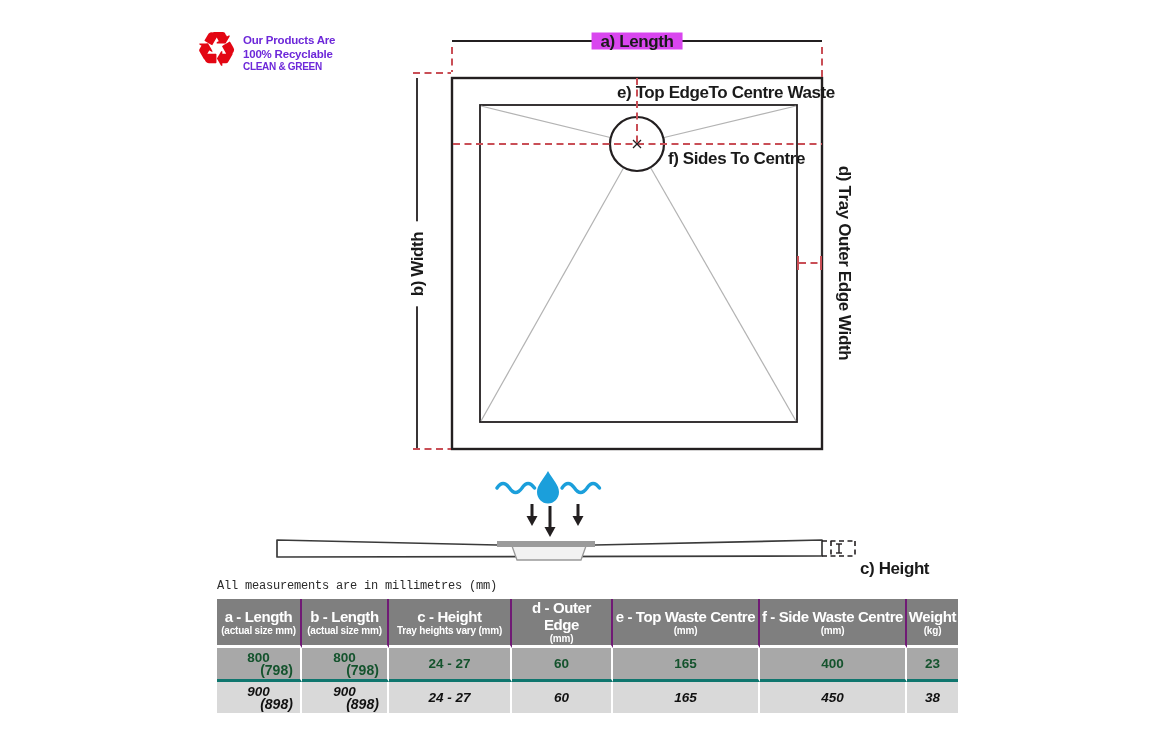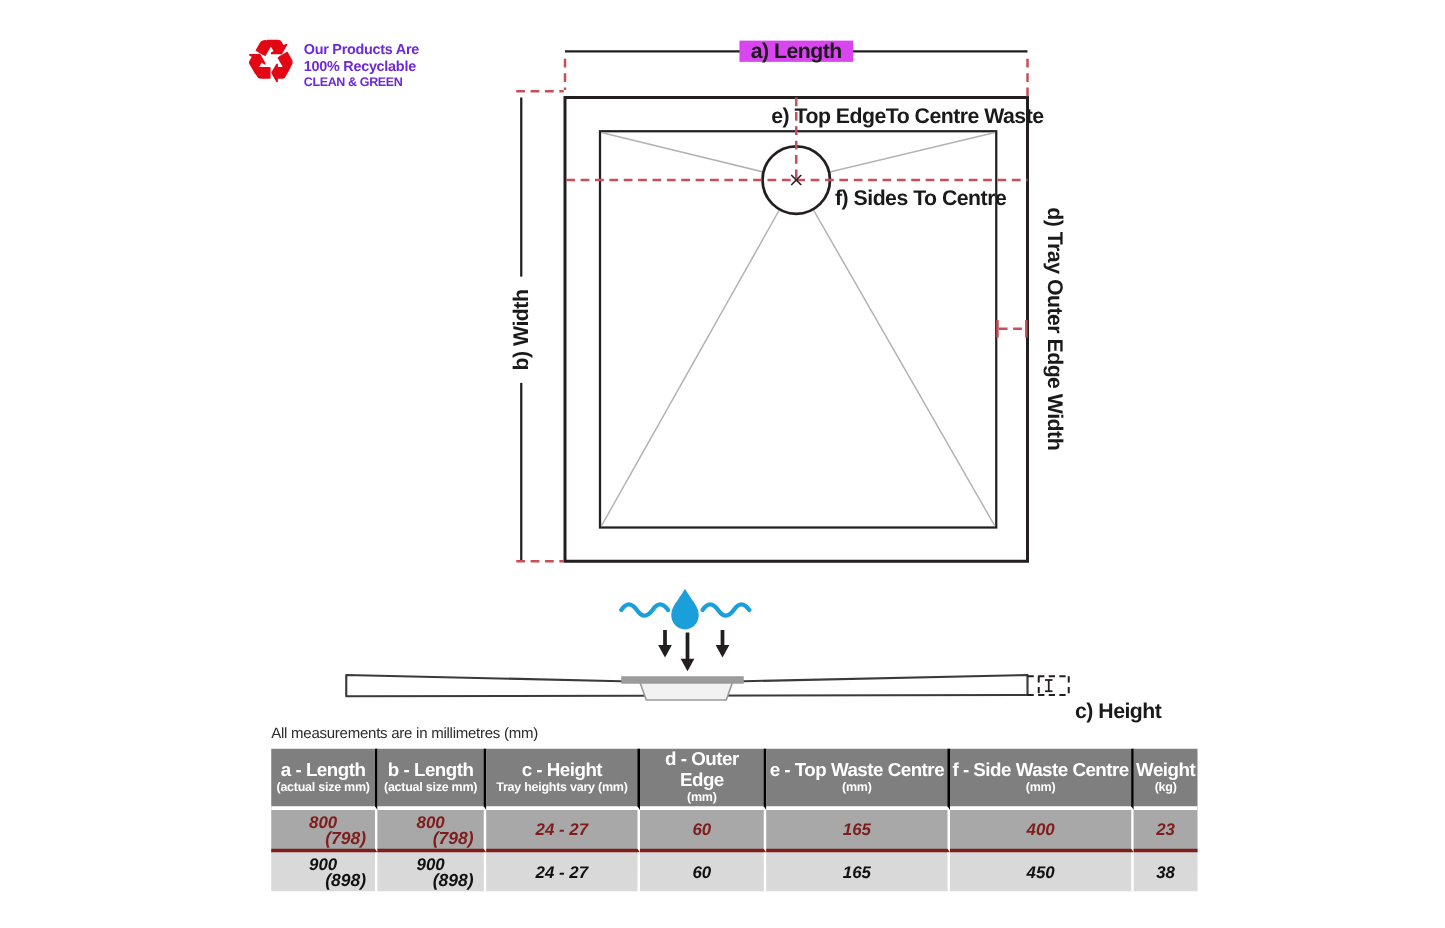--- a/index.html
+++ b/index.html
@@ -18,38 +18,38 @@
   .lbl.whitebg{background:#d946ef;padding:0 9px;}
   
   .logo-icon{
     position:absolute;left:196px;top:26px;font-size:46px;line-height:1;
     color:#e30613;font-weight:bold;
   }
   .logo-text{position:absolute;left:243px;top:33px;color:#6d28d9;}
   .logo-text .l1,.logo-text .l2{font-size:11.5px;font-weight:bold;line-height:1.22;letter-spacing:-0.2px;}
   .logo-text .l3{font-size:10px;font-weight:bold;line-height:1.2;letter-spacing:-0.3px;}
   
-  .note{position:absolute;left:217px;top:579px;font-size:12px;color:#2b2b2b;letter-spacing:-0.2px;}
+  .note{position:absolute;left:217px;top:579px;font-size:12px;color:#2b2b2b;letter-spacing:-0.2px;font-family:Liberation Mono, monospace;}
   
   table.spec{
     position:absolute;left:217px;top:599px;border-collapse:separate;border-spacing:0;
     table-layout:fixed;width:741px;
   }
   table.spec th{
     background:#7f7f7f;color:#fff;text-align:center;vertical-align:middle;
-    border-right:2px solid #000000;border-bottom:3px solid #fff;height:42px;padding:0 1px;
+    border-right:2px solid #701a75;border-bottom:3px solid #fff;height:42px;padding:0 1px;
   }
   table.spec th:last-child{border-right:none;}
   table.spec .h1{font-size:15px;font-weight:bold;line-height:17px;letter-spacing:-0.4px;}
   table.spec .h2{font-size:10px;font-weight:bold;line-height:12px;letter-spacing:-0.2px;}
   table.spec td{
     text-align:center;vertical-align:middle;border-right:2px solid #fff;height:31px;padding:0;
   }
   table.spec td:last-child{border-right:none;}
-  table.spec tr.r0 td{background:#a8a8a8;color:#7f1d1d;border-bottom:3px solid #7f1d1d;font-style:italic;}
+  table.spec tr.r0 td{background:#a8a8a8;color:#14532d;border-bottom:3px solid #0f766e;}
   table.spec tr.r1 td{background:#d9d9d9;color:#111;font-style:italic;}
   table.spec .m{font-size:13.5px;font-weight:bold;line-height:14px;}
   table.spec .s{font-size:14px;font-weight:bold;line-height:11px;margin-left:36px;}
 </style>
 </head>
 <body>
 
 <div class="canvas">
 
   <svg width="1156" height="580" viewBox="0 0 1156 580">

